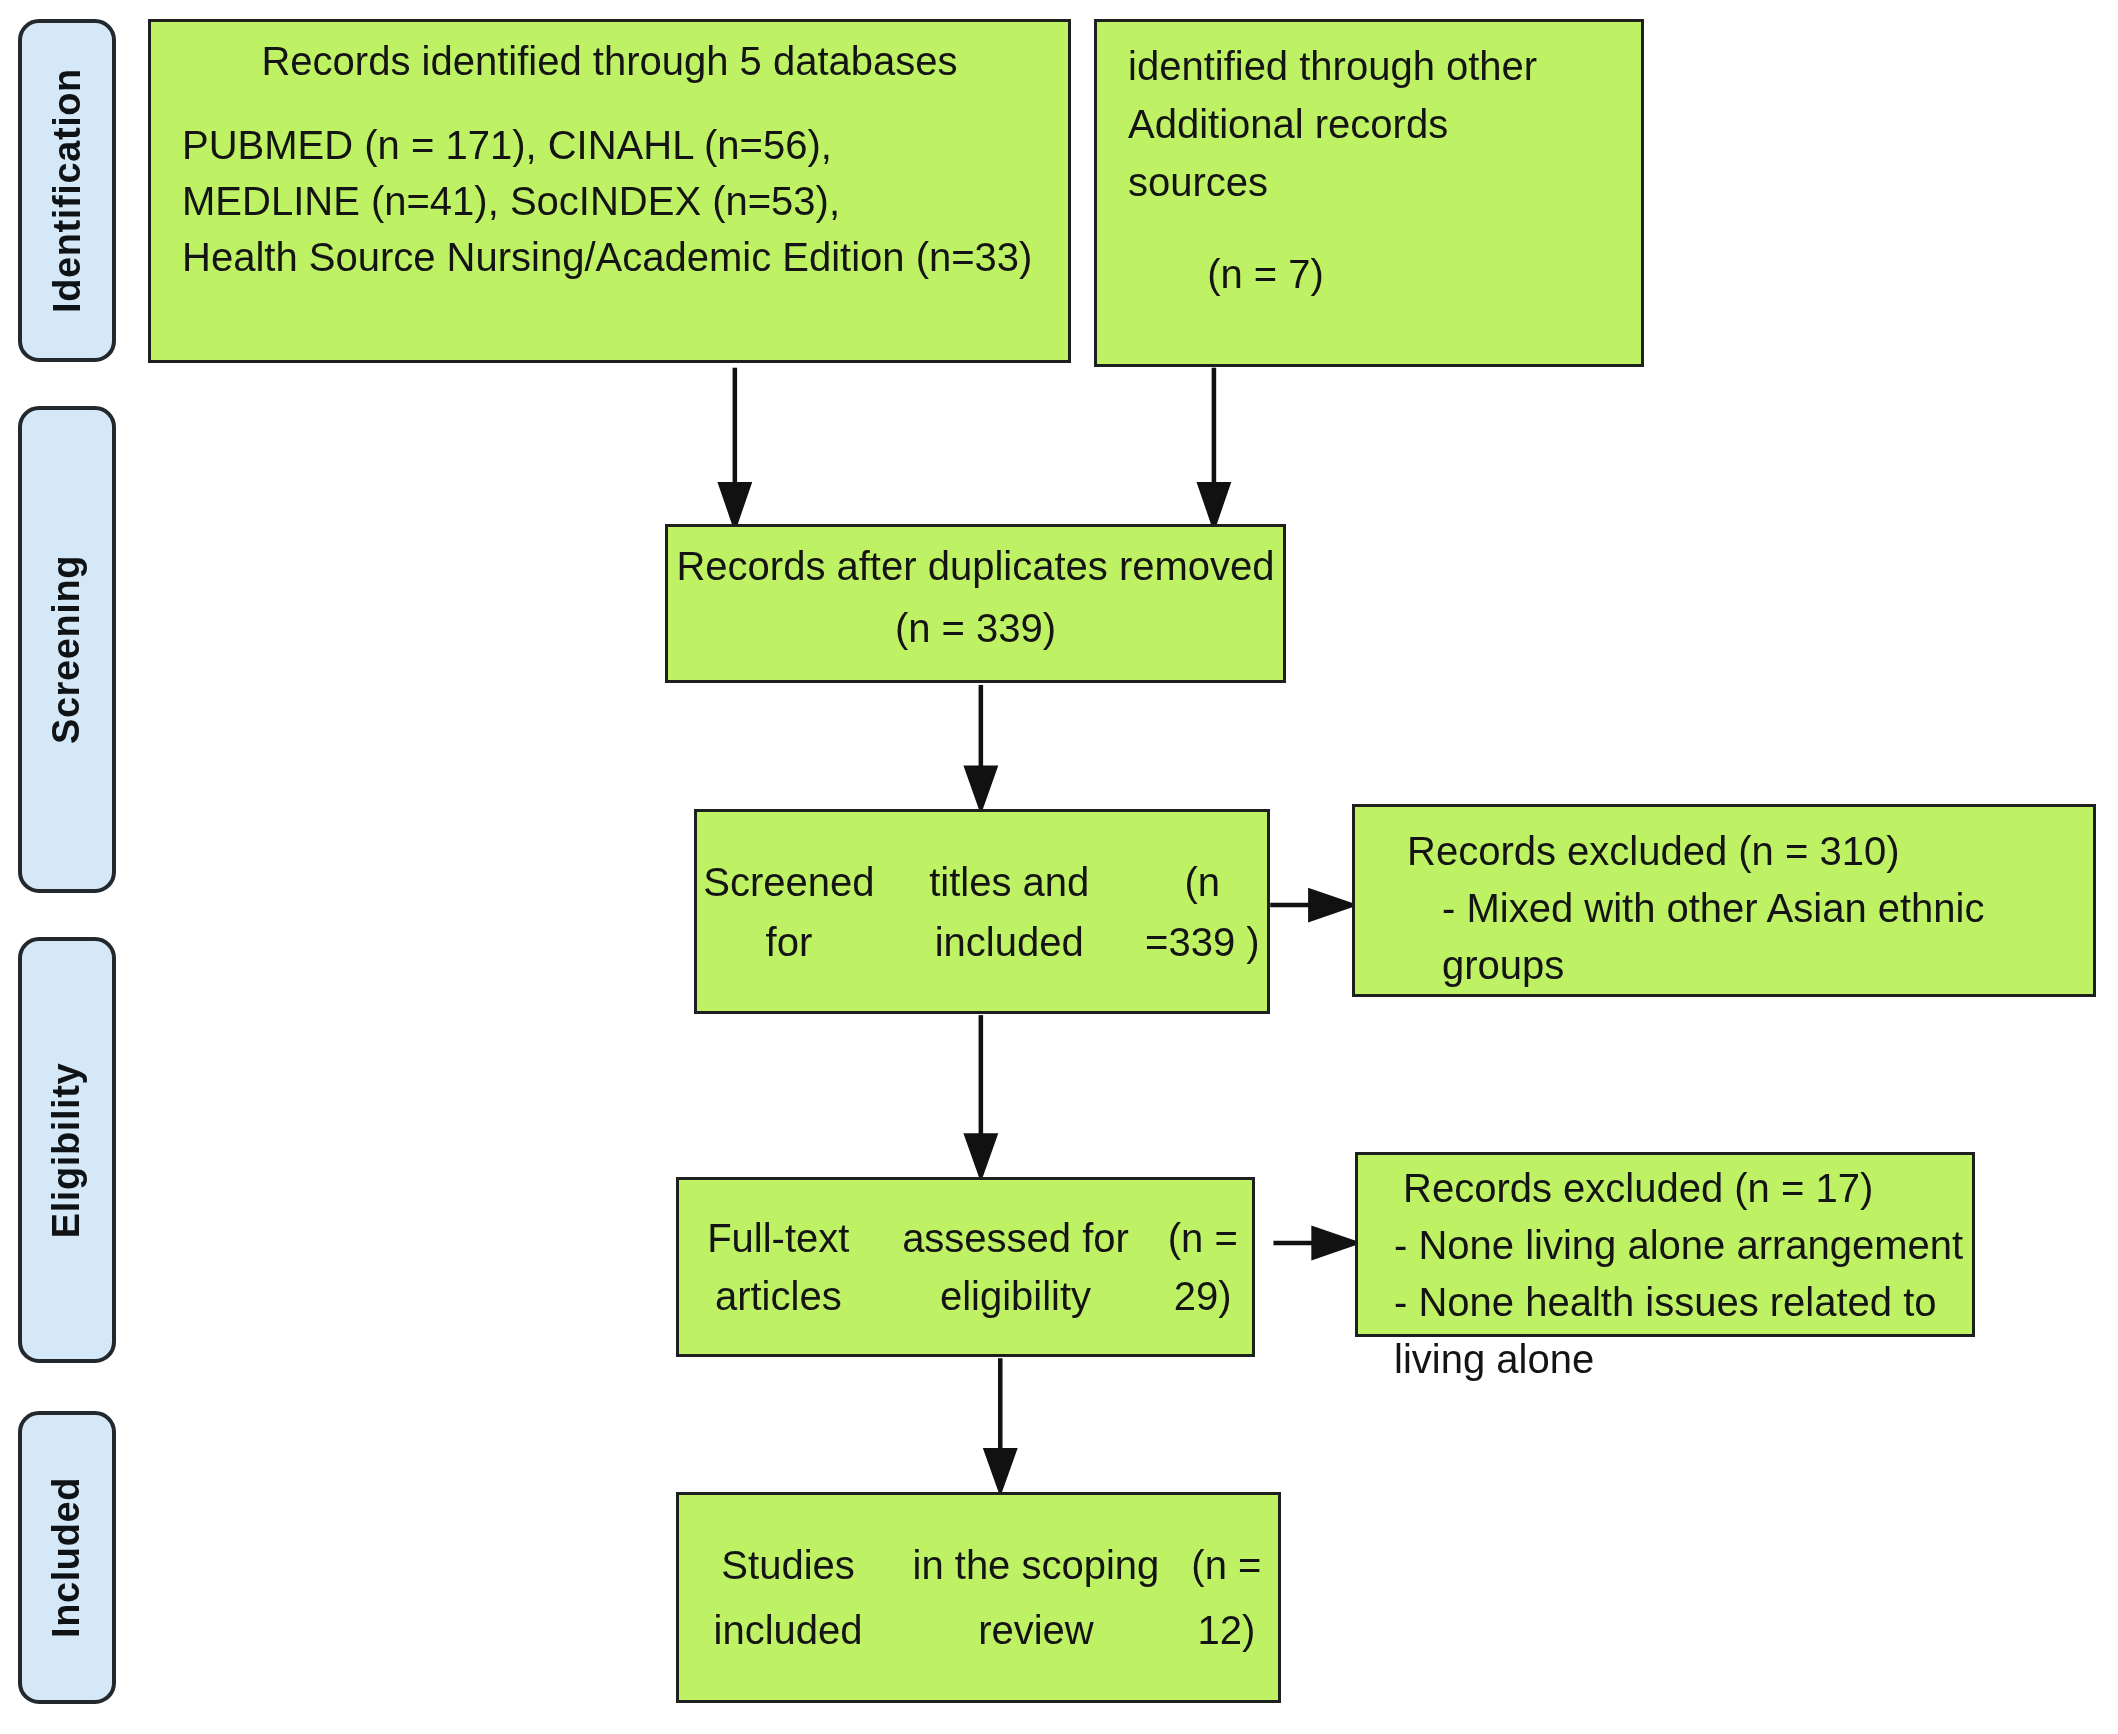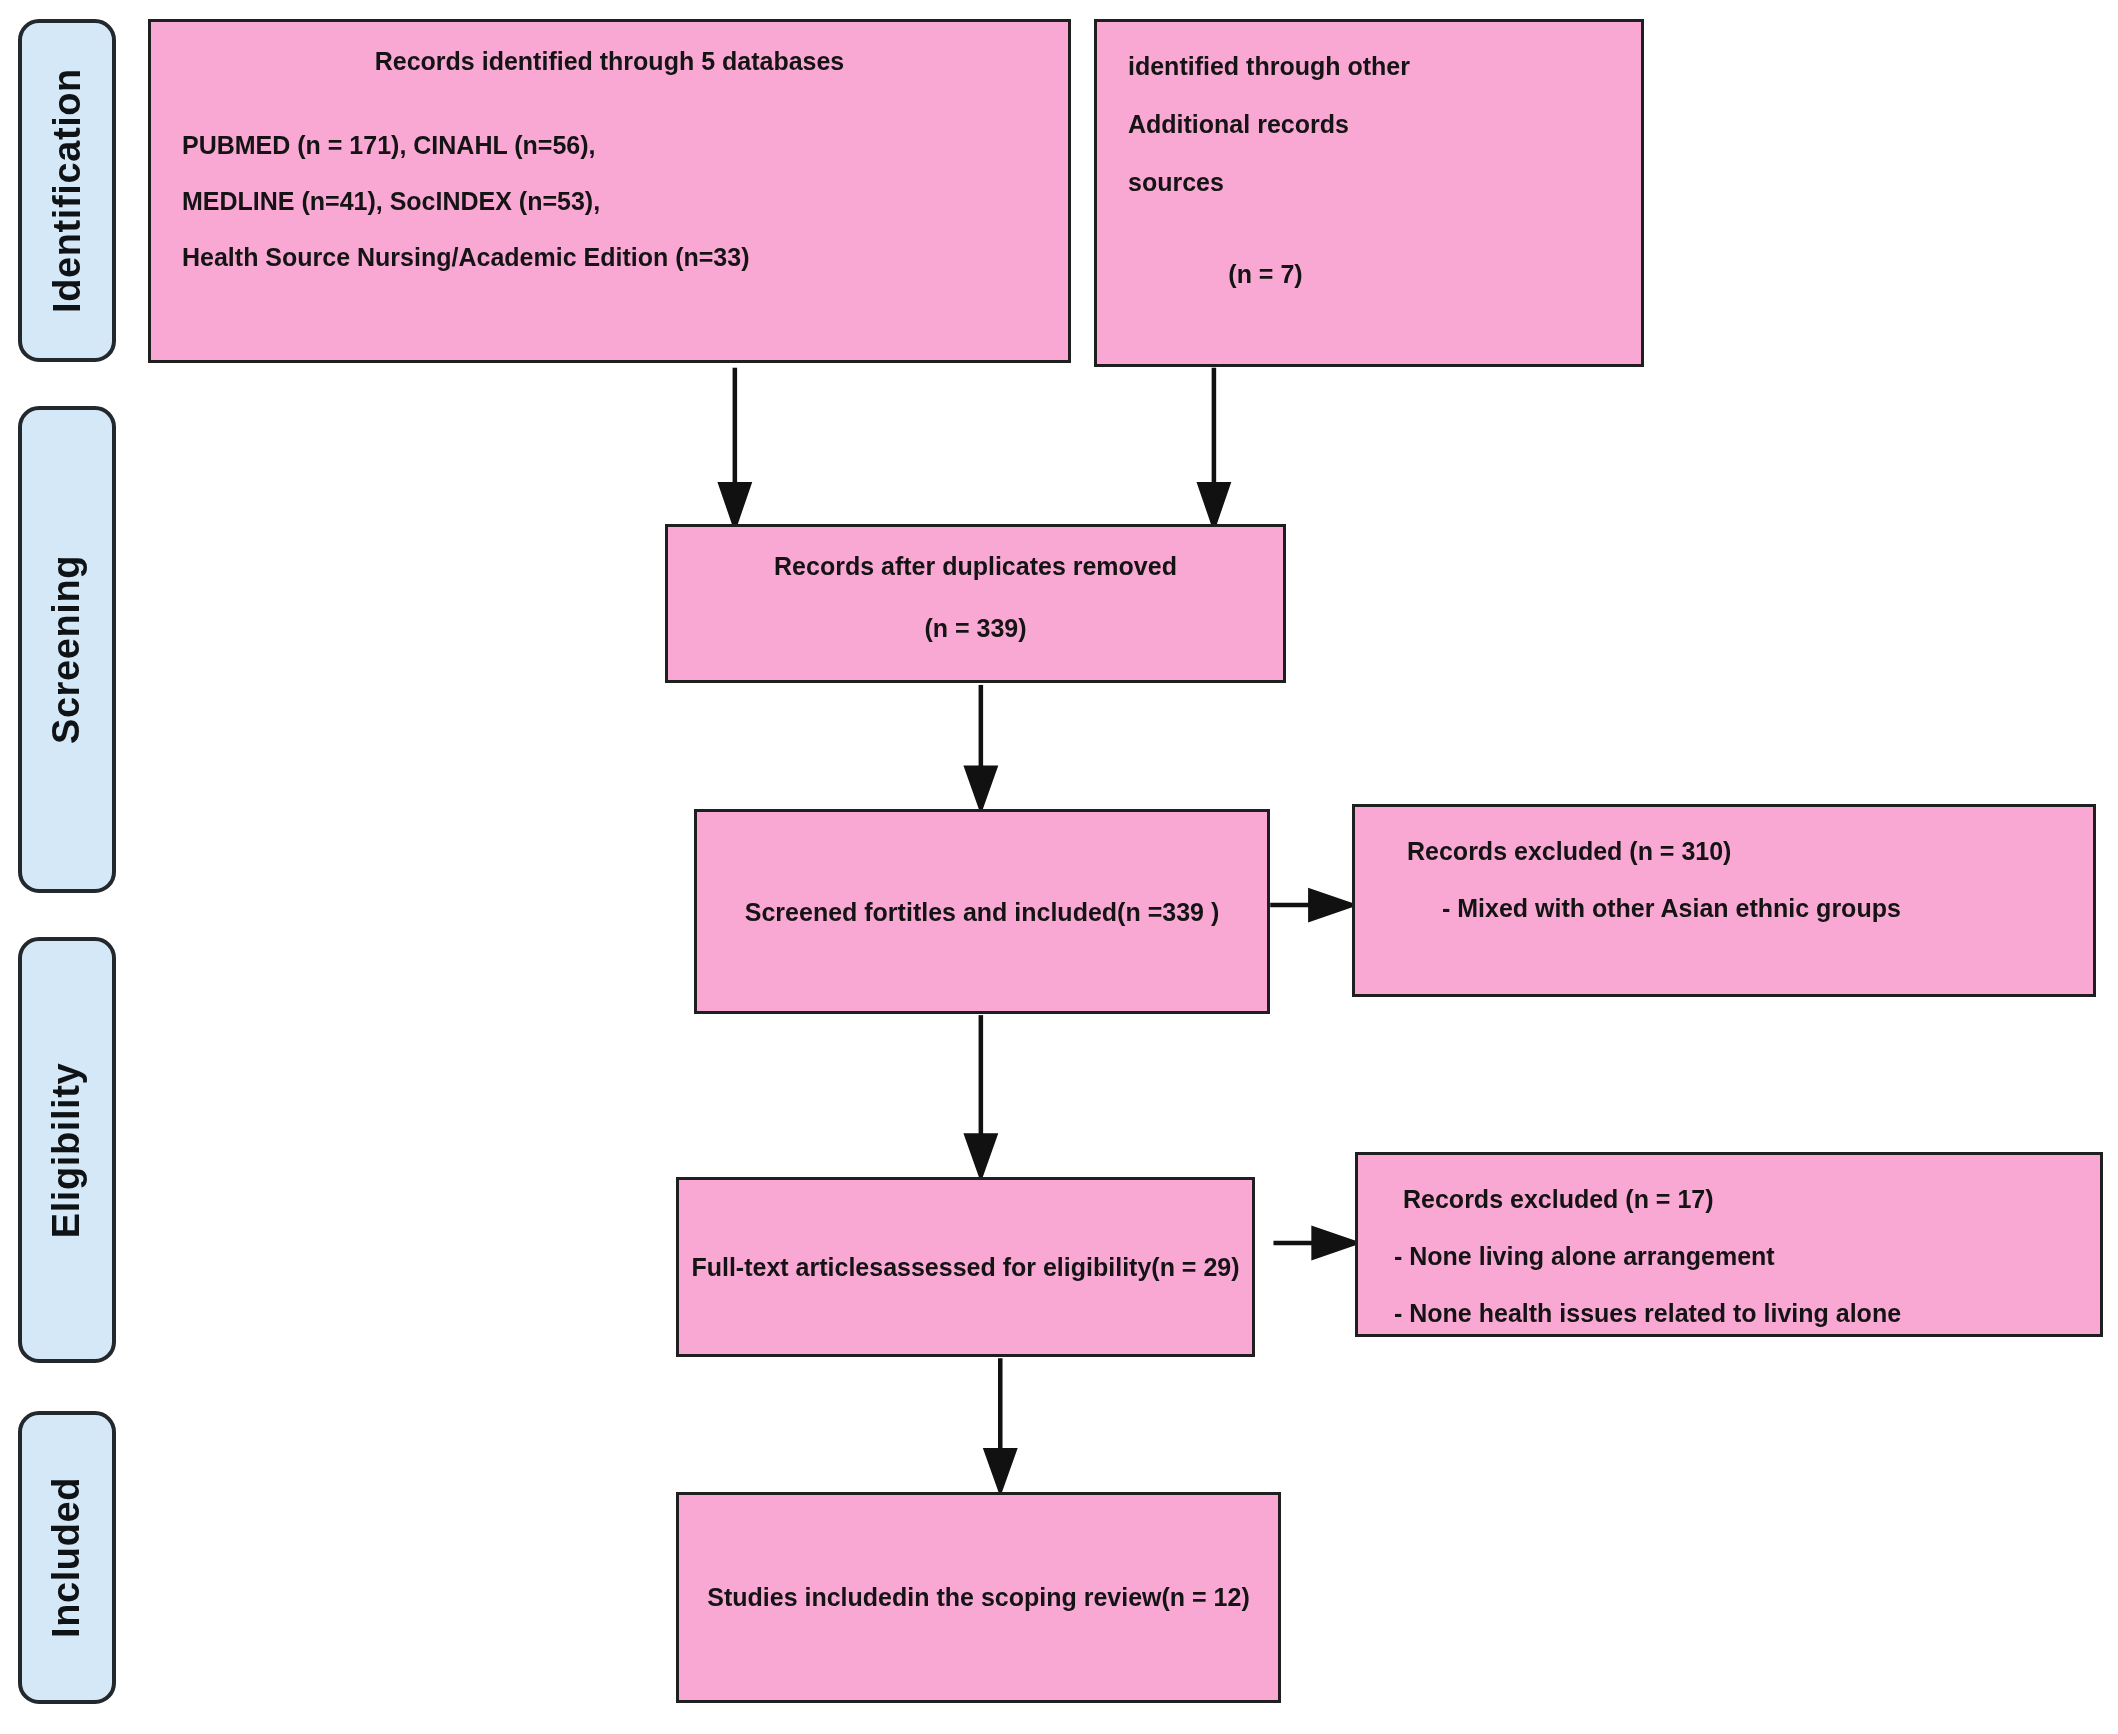--- a/index.html
+++ b/index.html
@@ -22,41 +22,41 @@
   }
   .stage span{
     transform:rotate(-90deg);
     white-space:nowrap;
     font-size:38px;font-weight:bold;color:#101315;
     letter-spacing:0.6px;
   }
   
   .bx{
     position:absolute;
-    background:#f9a8d4;
+    background:#bef264;
     border:3.9px solid #1f1f1f;
     box-sizing:border-box;
-    font-size:25px;line-height:56px;font-weight:bold;
+    font-size:40px;line-height:56px;
   }
   .bx .t-center{text-align:center;}
   .col-center{
     display:flex;flex-direction:row;justify-content:center;align-items:center;
     text-align:center;height:100%;
   }
   #box-identified{left:148px;top:19.4px;width:923px;height:344px;padding-top:10.4px;}
   #box-identified .body{margin-top:28.5px;padding-left:31px;}
   #box-additional{left:1094px;top:19.4px;width:550px;height:348px;padding:14.2px 13px 0 31px;line-height:58px;}
   #box-additional .count{margin-top:34px;width:55%;text-align:center;}
   #box-duplicates{left:665px;top:524px;width:621px;height:159px;padding-top:7.8px;line-height:62px;}
   #box-screened{left:694px;top:809px;width:576px;height:205px;line-height:60px;}
   #box-excl-screening{left:1352px;top:804px;width:744px;height:193px;padding-top:16px;line-height:57px;}
   #box-excl-screening .title{padding-left:52px;}
   #box-excl-screening .b{padding-left:87px;}
   #box-fulltext{left:676px;top:1177px;width:579px;height:180px;line-height:58px;}
-  #box-excl-fulltext{left:1355px;top:1152px;width:748px;height:185px;padding-top:16px;line-height:57px;}
+  #box-excl-fulltext{left:1355px;top:1152px;width:620px;height:185px;padding-top:5px;line-height:57px;}
   #box-excl-fulltext .title{padding-left:45px;}
   #box-excl-fulltext .b{padding-left:36px;}
   #box-studies{left:676px;top:1492px;width:605px;height:211px;line-height:65px;}
   
   svg.arrows{position:absolute;left:0;top:0;}
 </style>
 </head>
 <body>
 
 <div class="canvas">

